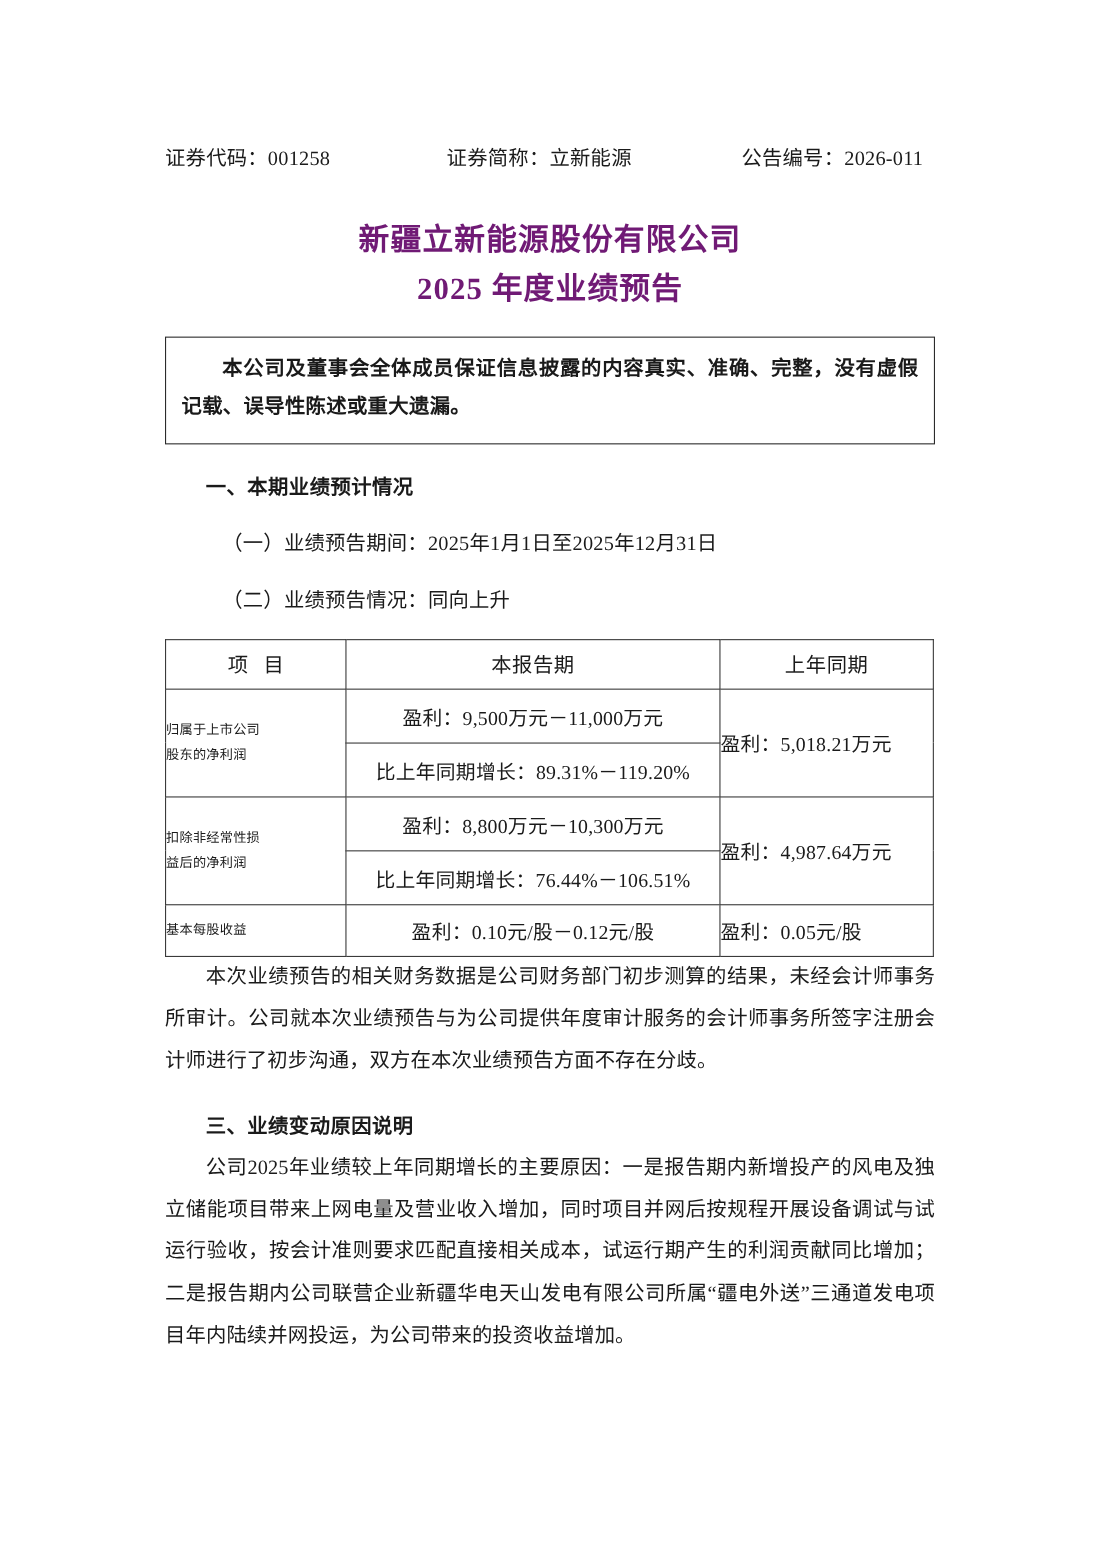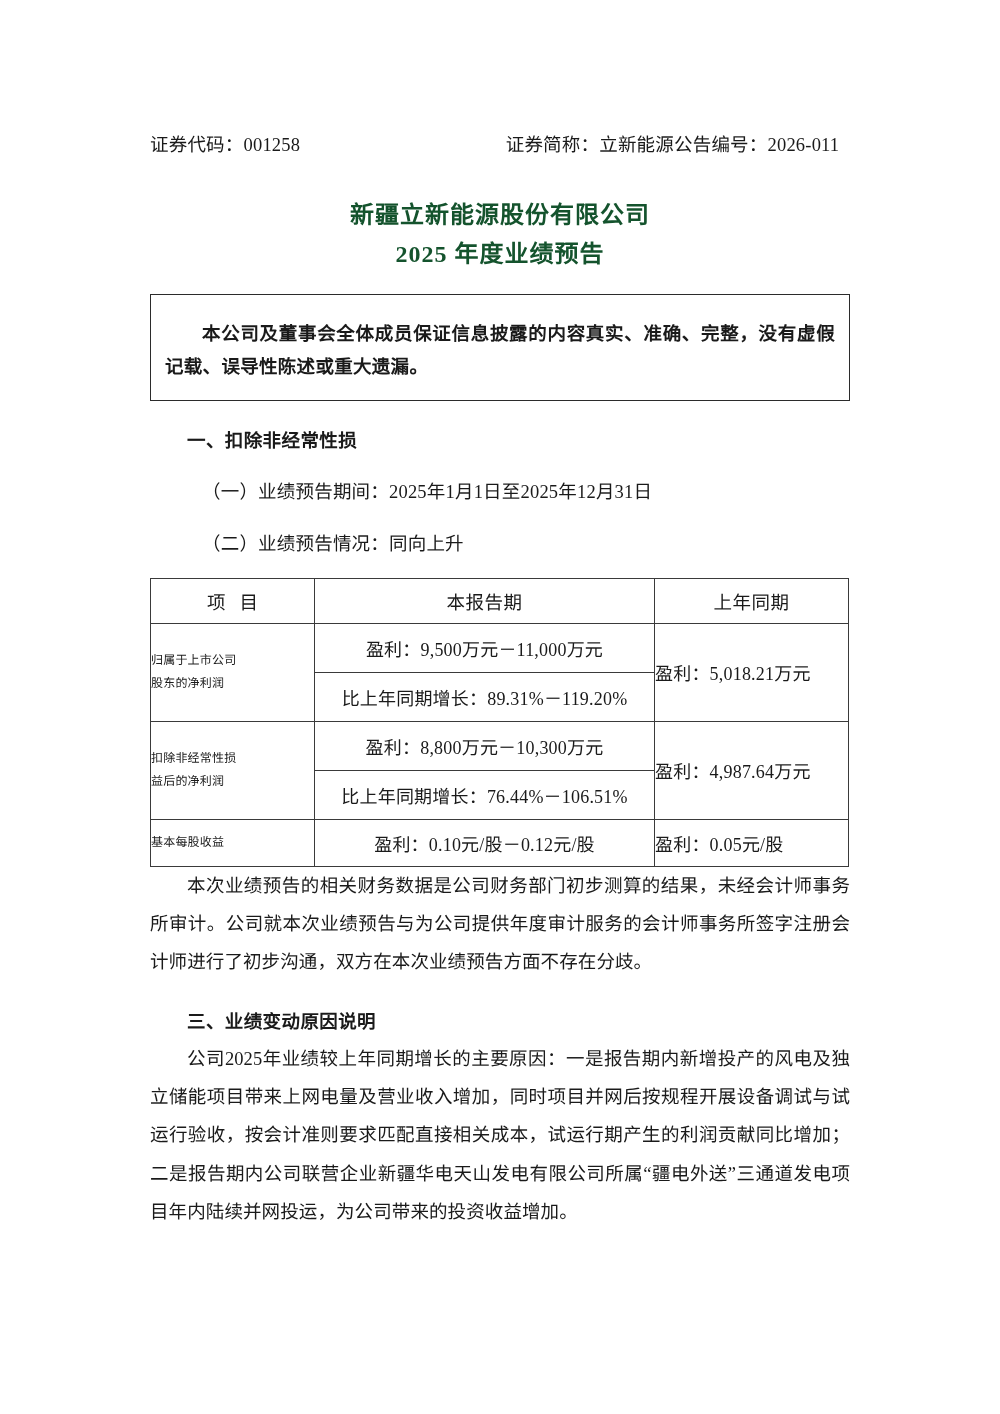--- a/index.html
+++ b/index.html
@@ -31,41 +31,41 @@
   
   .doc-header {
     display: flex;
     font-size: 18.5px;
     line-height: 1.5;
     letter-spacing: 0.2px;
     white-space: nowrap;
   }
   .doc-header .hdr-cell { display: inline-block; }
   .doc-header .hdr-code { width: 256px; }
-  .doc-header .hdr-abbr { width: 268px; text-align: right; }
+  .doc-header .hdr-abbr { width: 268px; }
   .doc-header .hdr-no   { width: auto; }
 
   
   .title-block {
     margin-top: 36px;
     text-align: center;
   }
   .title-line {
-    color: #14532d;
+    color: #701a75;
     font-weight: bold;
-    font-size: 24px;
+    font-size: 28px;
     line-height: 1.62;
     letter-spacing: 1px;
   }
 
   
   .disclaimer {
     margin-top: 20px;
     border: 1.3px solid #2b2b2b;
-    padding: 23px 14px 15px 14px;
+    padding: 13px 14px 15px 14px;
     box-sizing: border-box;
   }
   .disclaimer p {
     margin: 0;
     font-size: 18.5px;
     font-weight: bold;
     line-height: 1.82;
     text-align: justify;
     text-justify: inter-ideograph;
     text-indent: 2em;
@@ -161,21 +161,21 @@
 
     <div class="title-block">
       <div class="title-line">新疆立新能源股份有限公司</div>
       <div class="title-line">2025 年度业绩预告</div>
     </div>
 
     <div class="disclaimer">
       <p>本公司及董事会全体成员保证信息披露的内容真实、准确、完整，没有虚假记载、误导性陈述或重大遗漏。</p>
     </div>
 
-    <h2 class="sec-heading">一、扣除非经常性损</h2>
+    <h2 class="sec-heading">一、本期业绩预计情况</h2>
     <p class="sub-item">（一）业绩预告期间：2025年1月1日至2025年12月31日</p>
     <p class="sub-item">（二）业绩预告情况：同向上升</p>
 
     <table class="fin-table">
       <colgroup>
         <col class="col-item">
           <col class="col-cur">
           <col class="col-prev">
       </colgroup>
       <thead>

